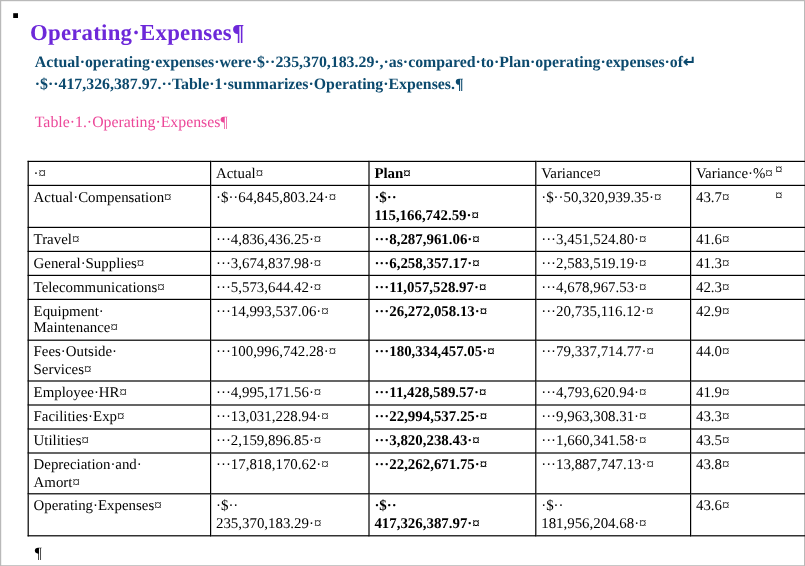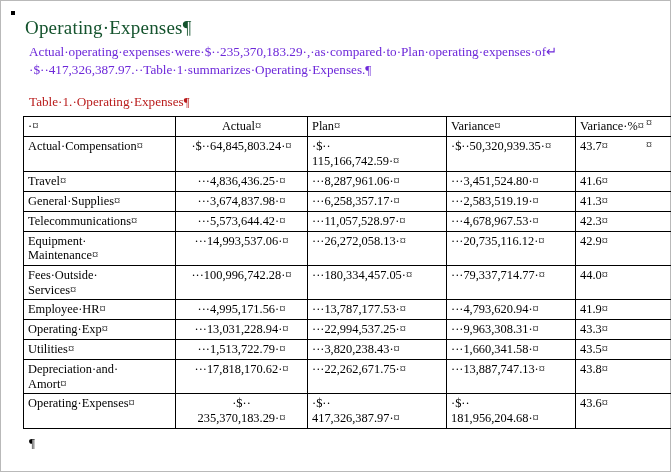--- a/index.html
+++ b/index.html
@@ -24,59 +24,60 @@
   }
   .bullet-mark {
     position: absolute;
     left: 10px;
     top: 10px;
     width: 4px;
     height: 4px;
     background: #000;
   }
   .heading {
-    color: #14532d;
+    color: #6d28d9;
     font-family: "Liberation Serif", serif;
-    font-weight: normal;
+    font-weight: bold;
     font-size: 19px;
     margin: 8px 0 4px 14px;
     letter-spacing: 0.2px;
   }
   .para {
     font-size: 13.2px;
-    color: #6d28d9;
+    color: #0c4a6e;
     margin: 0 0 0 18px;
     line-height: 1.35;
     white-space: pre-wrap;
+    font-weight: bold;
   }
   .para2 {
     font-size: 13.2px;
-    color: #b91c1c;
-    margin: 14px 0 6px 18px;
+    color: #ec4899;
+    margin: 14px 0 24px 18px;
     line-height: 1.35;
   }
   table.doc-table {
     border-collapse: collapse;
     margin-left: 12px;
     width: 635px;
     table-layout: fixed;
     font-family: "Liberation Serif", serif;
     font-size: 12.4px;
   }
   table.doc-table td {
     border: 1px solid #000;
     padding: 2px 4px 2px 4px;
     vertical-align: top;
     line-height: 1.18;
     height: 15px;
     word-wrap: break-word;
   }
   td.c0 { width: 143px; }
-  td.c1 { width: 123px; text-align: center; }
-  td.c2 { width: 130px; }
+  td.c1 { width: 123px; }
+  td.c2 { width: 130px; font-weight: bold; }
   td.c3 { width: 120px; }
   td.c4 { width: 119px; }
   .tablewrap {
     position: relative;
   }
   .endmark {
     position: absolute;
     right: 8px;
     font-size: 12px;
     color: #000;
@@ -154,34 +155,34 @@
           <td class="c0 dotted">Fees·Outside·
 Services¤</td>
           <td class="c1 dotted">···100,996,742.28·¤</td>
           <td class="c2 dotted">···180,334,457.05·¤</td>
           <td class="c3 dotted">···79,337,714.77·¤</td>
           <td class="c4 dotted">44.0¤</td>
         </tr>
         <tr>
           <td class="c0 dotted">Employee·HR¤</td>
           <td class="c1 dotted">···4,995,171.56·¤</td>
-          <td class="c2 dotted">···13,787,177.53·¤</td>
+          <td class="c2 dotted">···11,428,589.57·¤</td>
           <td class="c3 dotted">···4,793,620.94·¤</td>
           <td class="c4 dotted">41.9¤</td>
         </tr>
         <tr>
-          <td class="c0 dotted">Operating·Exp¤</td>
+          <td class="c0 dotted">Facilities·Exp¤</td>
           <td class="c1 dotted">···13,031,228.94·¤</td>
           <td class="c2 dotted">···22,994,537.25·¤</td>
           <td class="c3 dotted">···9,963,308.31·¤</td>
           <td class="c4 dotted">43.3¤</td>
         </tr>
         <tr>
           <td class="c0 dotted">Utilities¤</td>
-          <td class="c1 dotted">···1,513,722.79·¤</td>
+          <td class="c1 dotted">···2,159,896.85·¤</td>
           <td class="c2 dotted">···3,820,238.43·¤</td>
           <td class="c3 dotted">···1,660,341.58·¤</td>
           <td class="c4 dotted">43.5¤</td>
         </tr>
         <tr>
           <td class="c0 dotted">Depreciation·and·
 Amort¤</td>
           <td class="c1 dotted">···17,818,170.62·¤</td>
           <td class="c2 dotted">···22,262,671.75·¤</td>
           <td class="c3 dotted">···13,887,747.13·¤</td>

